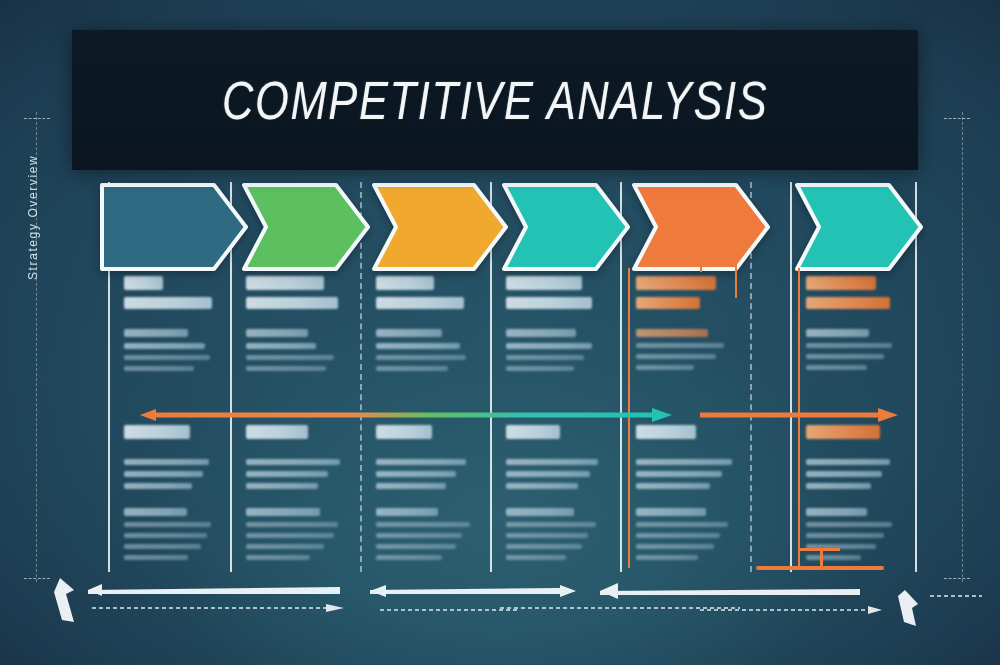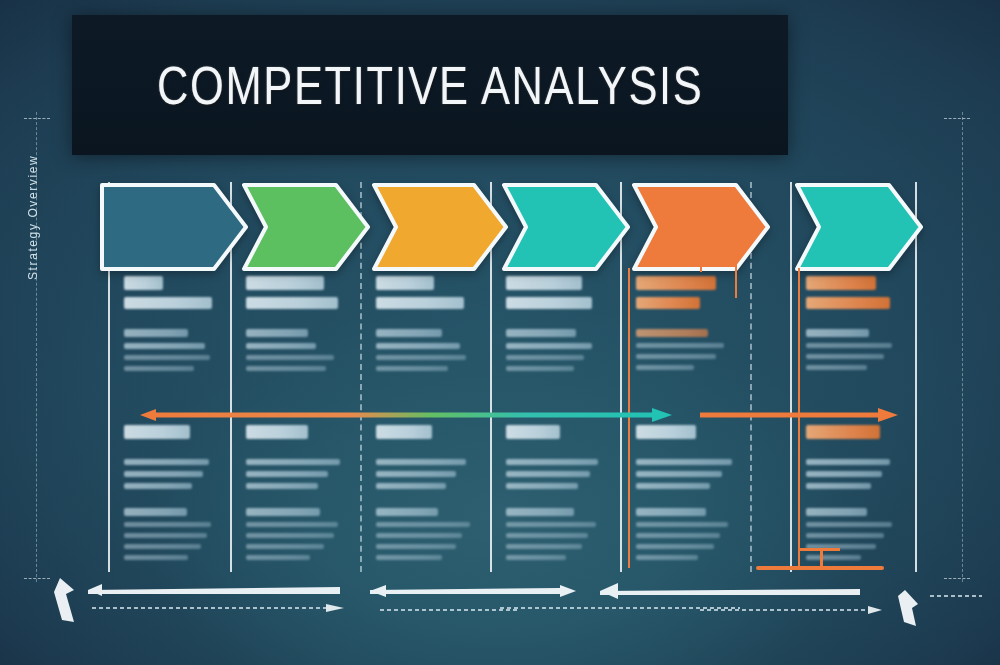--- a/index.html
+++ b/index.html
@@ -20,25 +20,26 @@
   }
   
   #poster::after{
     content:"";position:absolute;inset:0;pointer-events:none;
     background:
       radial-gradient(ellipse 120% 110% at 50% 55%, rgba(0,0,0,0) 55%, rgba(8,18,30,.55) 100%);
   }
 
   
   .title-band{
-    position:absolute; left:72px; top:15px; width:716px; height:140px;
+    position:absolute; left:72px; top:30px; width:846px; height:140px;
     background:linear-gradient(180deg,#0d1a26 0%,#0b1722 60%,#0a151f 100%);
     display:flex; align-items:center; justify-content:center;
     box-shadow:0 2px 18px rgba(0,0,0,.45);
     z-index:6;
+    font-style:italic;
   }
   .title-text{
     color:#f2f6f8;
     font-size:53px;
     letter-spacing:2px;
     font-weight:400;
     transform:scaleX(.82);
     transform-origin:center;
     white-space:nowrap;
     text-shadow:0 0 2px rgba(255,255,255,.35), 1px 1px 2px rgba(0,0,0,.7);

